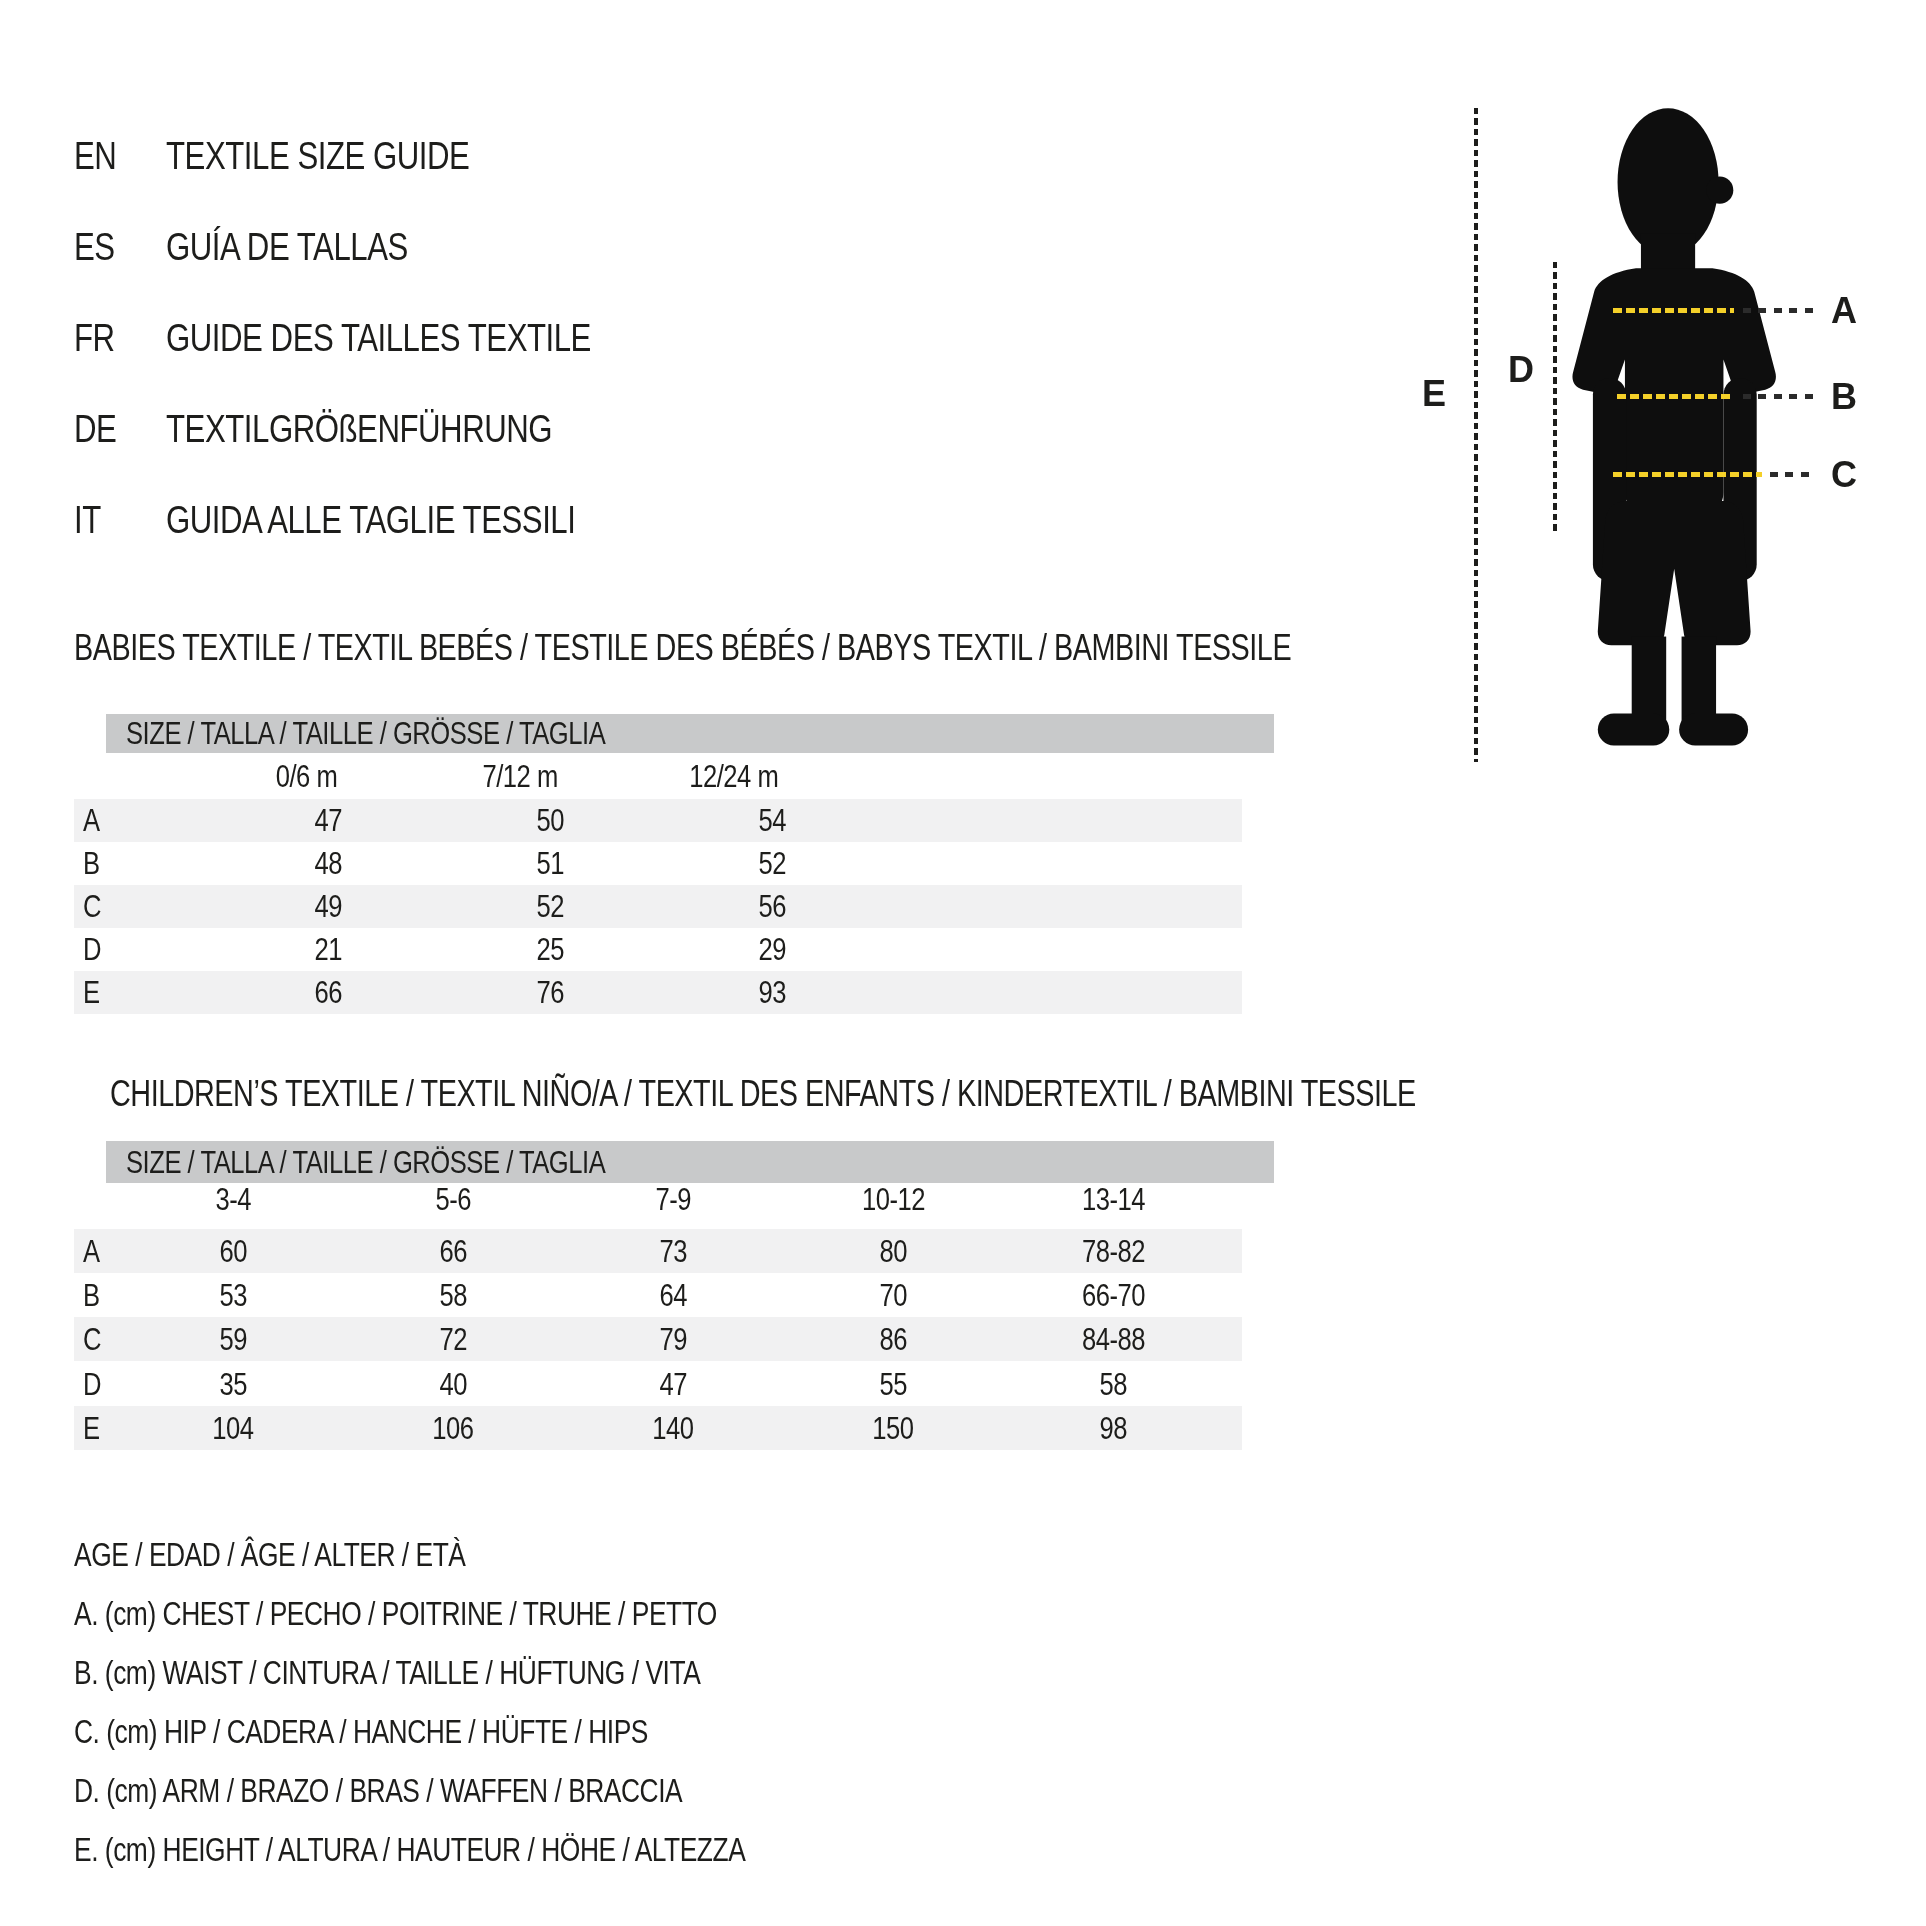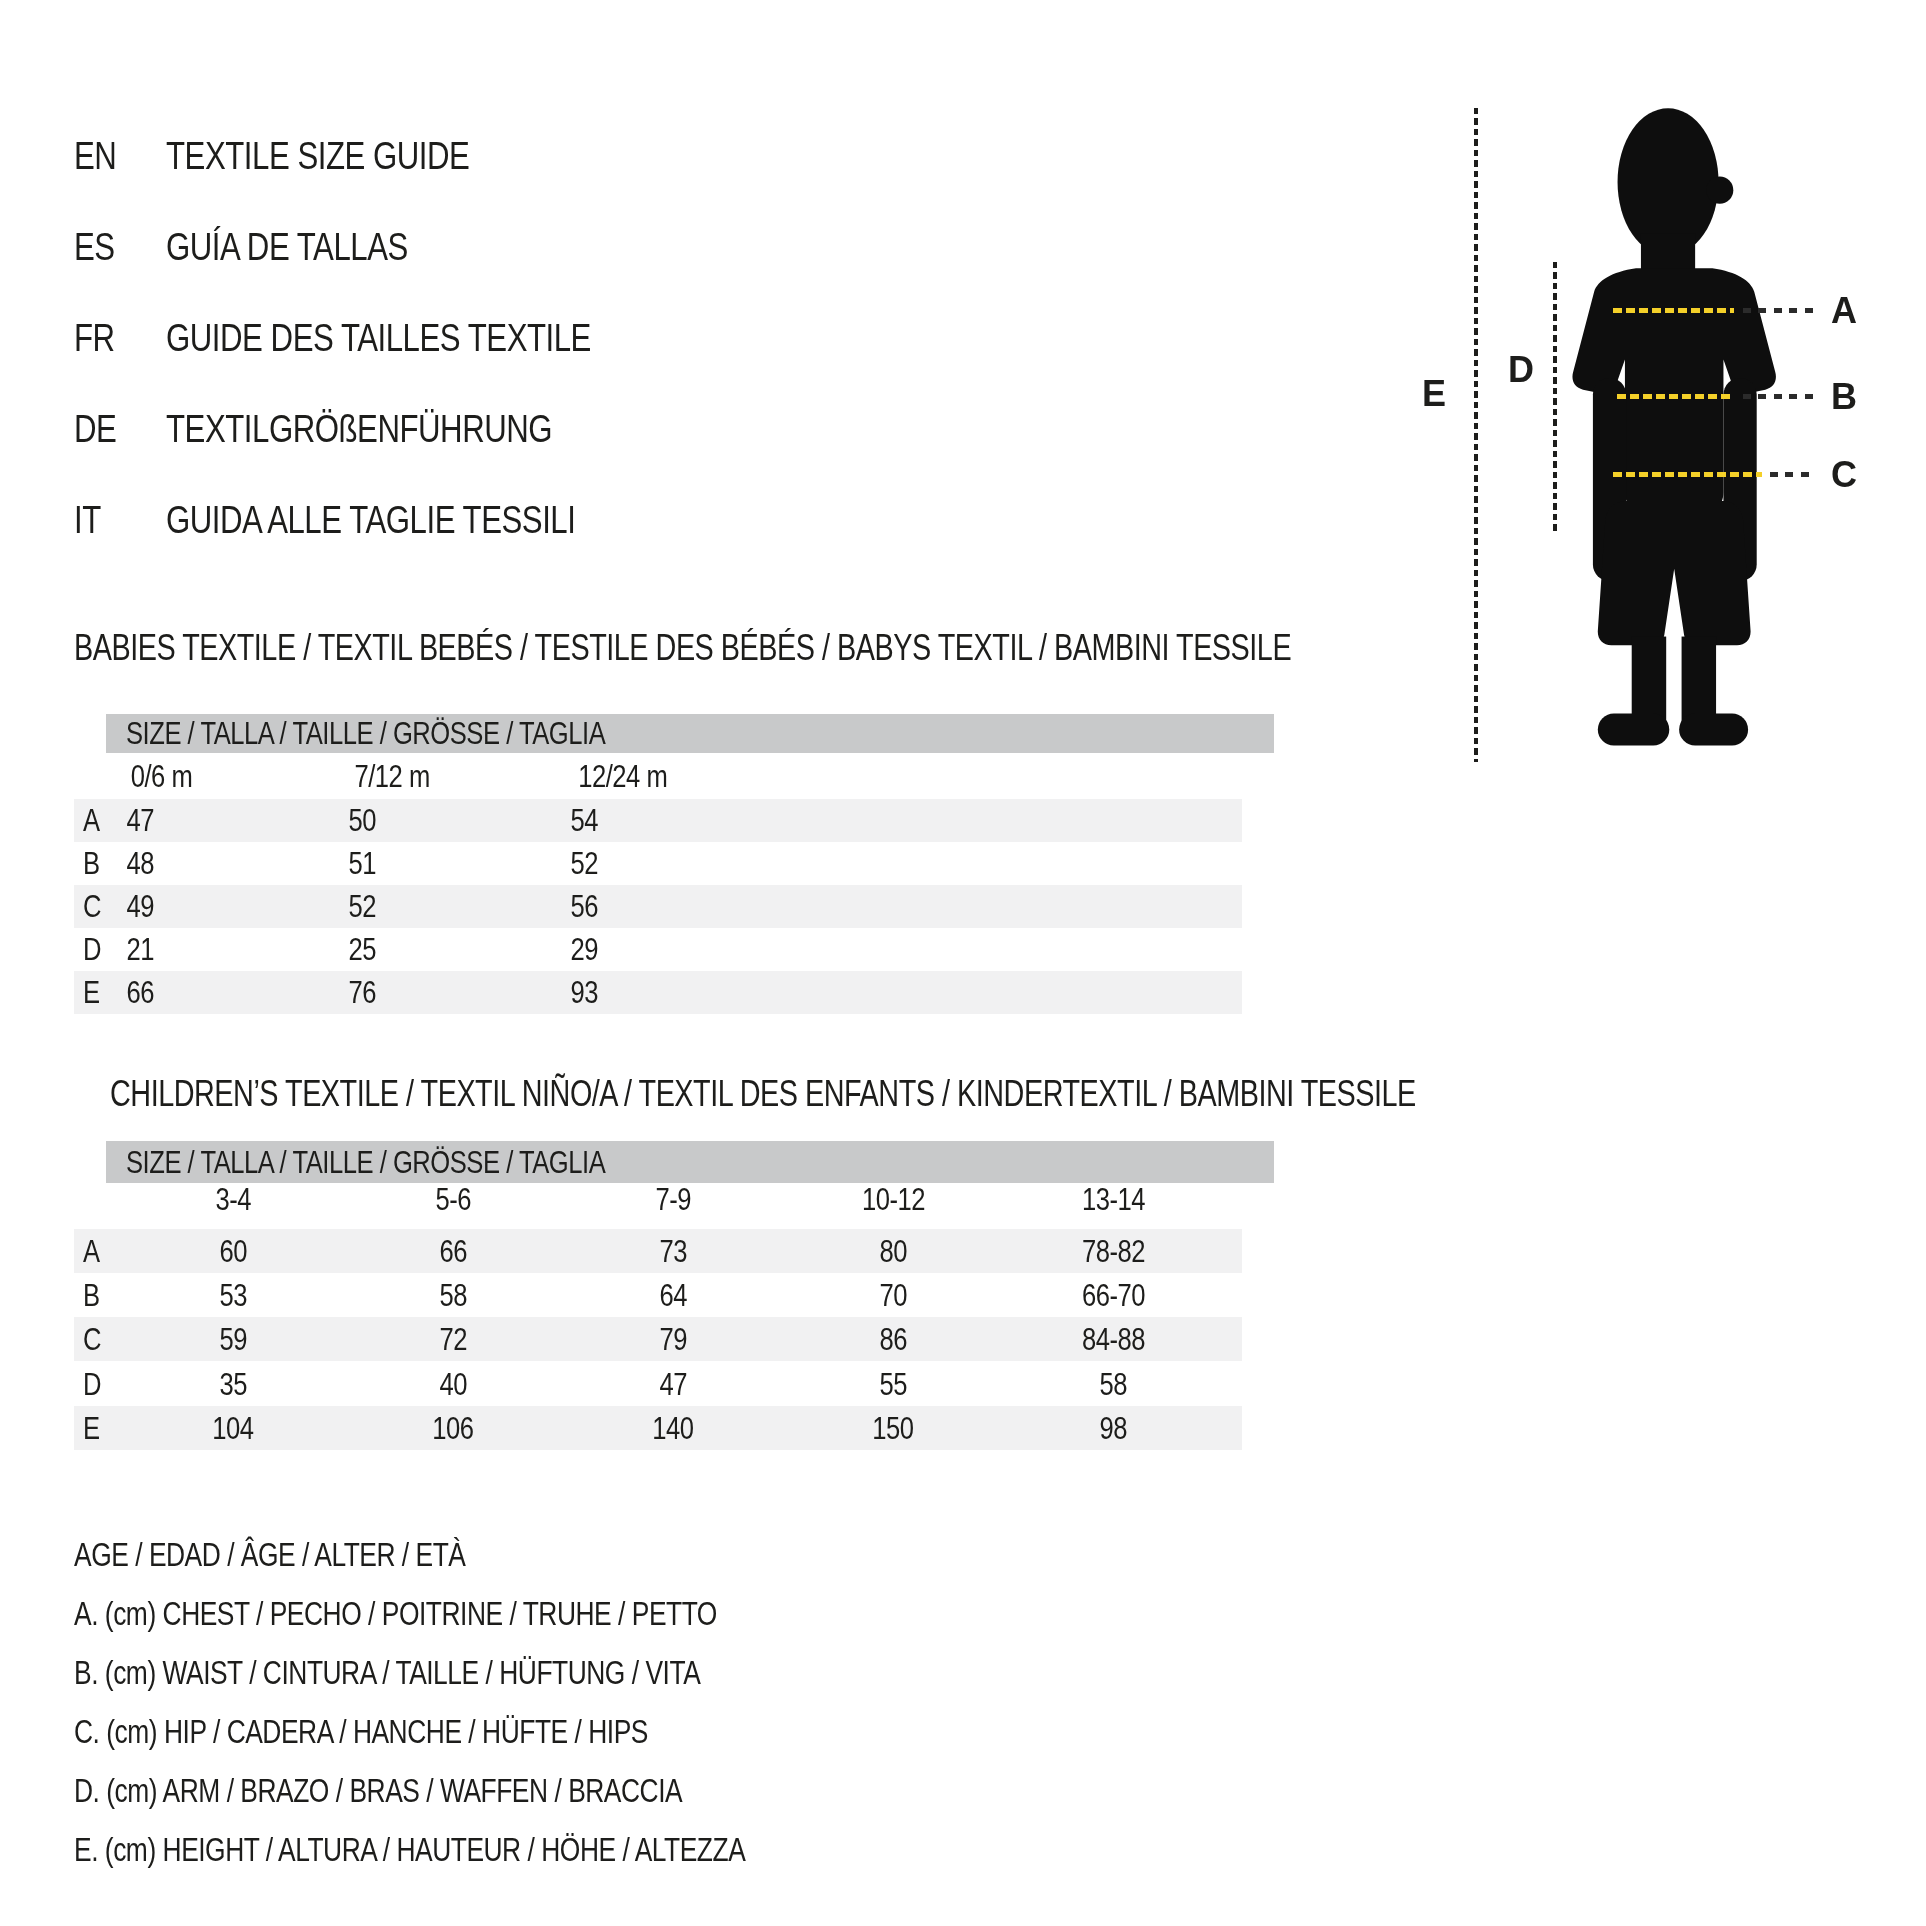--- a/index.html
+++ b/index.html
@@ -27,21 +27,21 @@
 
   
   .section-title { position:absolute; left:74px; font-size:36px; line-height:36px; }
 
   
   .size-bar { position:absolute; left:74px; width:1168px; background:#c8c9ca;
               display:flex; align-items:center; padding-left:20px; font-size:32px;margin-left:32px; }
   .trow { position:absolute; left:74px; width:1168px; display:flex; align-items:center; font-size:32px; }
   .stripe { background:#f1f1f2; }
   .row-label { flex:0 0 49px; width:49px; padding-left:8.6px; }
-  .cell-b { flex:0 0 222px; width:222px; text-align:left; }
+  .cell-b { flex:0 0 222px; width:222px; text-align:right; }
   .cell-c { flex:0 0 220px; width:220px; text-align:center; }
 
   
   .legend { position:absolute; left:74px; top:1515px; font-size:33px; }
   .legend-line { height:59px; display:flex; align-items:flex-end; }
 </style>
 </head>
 <body>
 
 <div class="langs">

